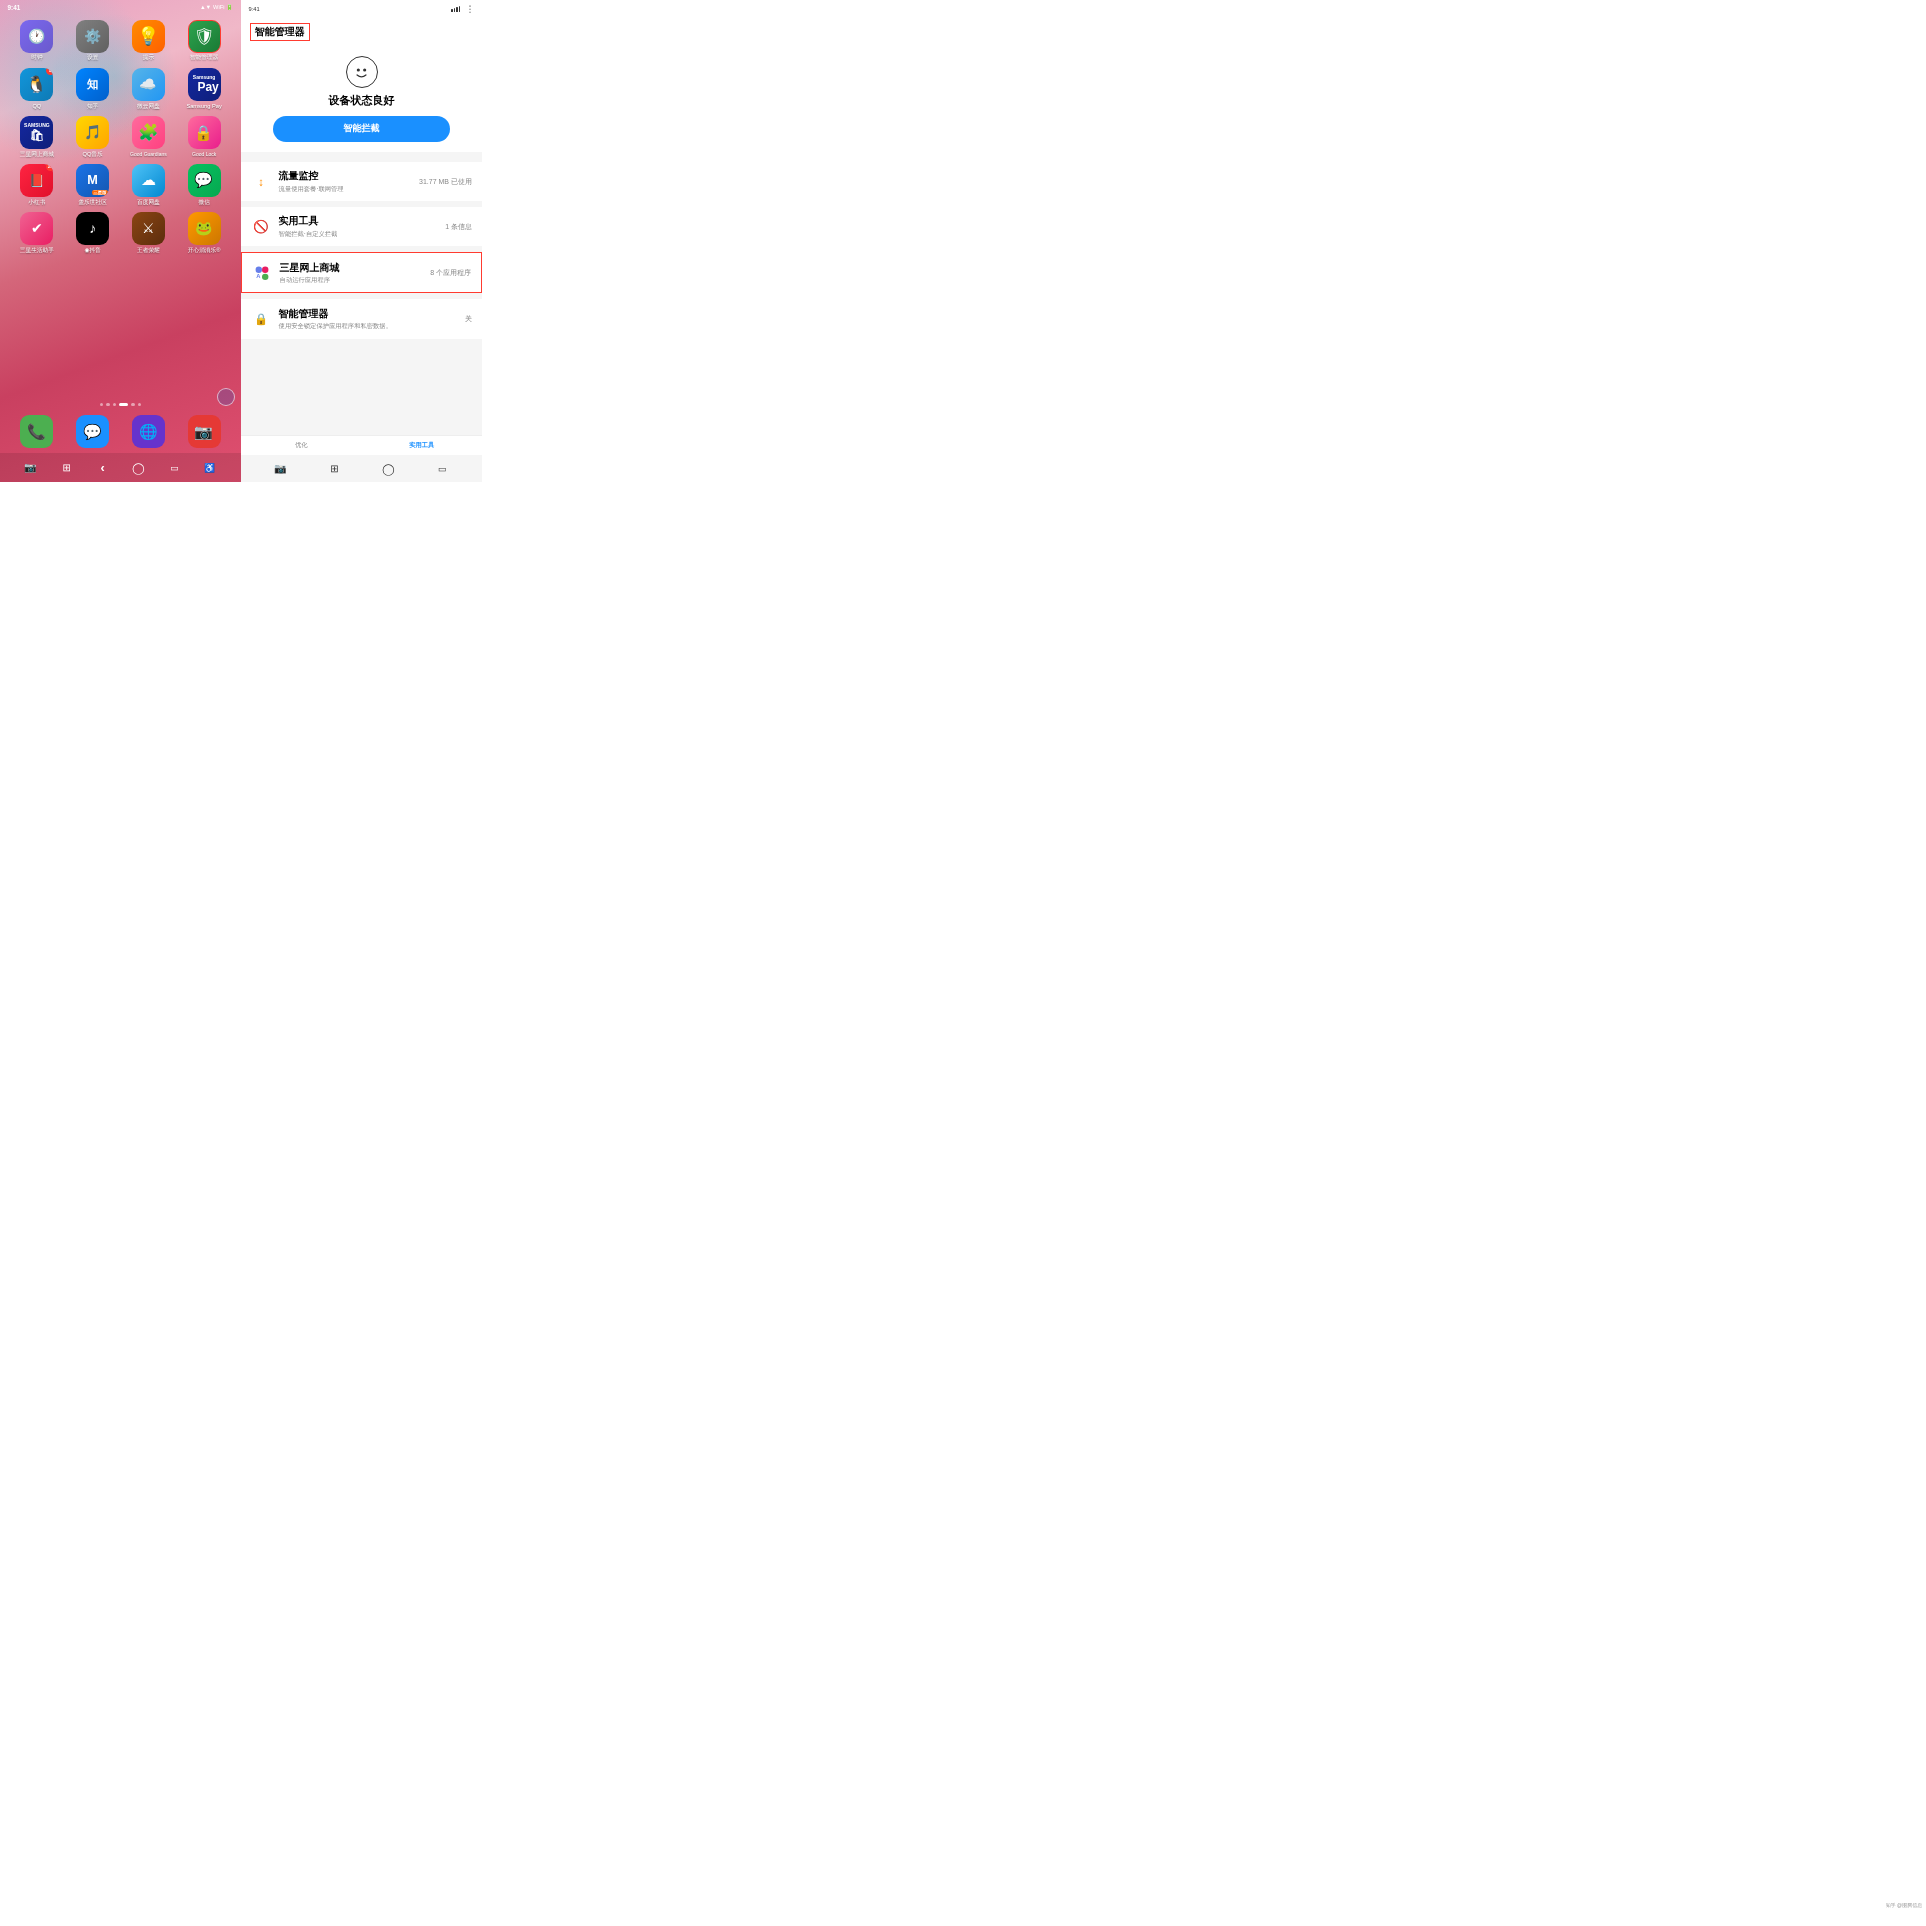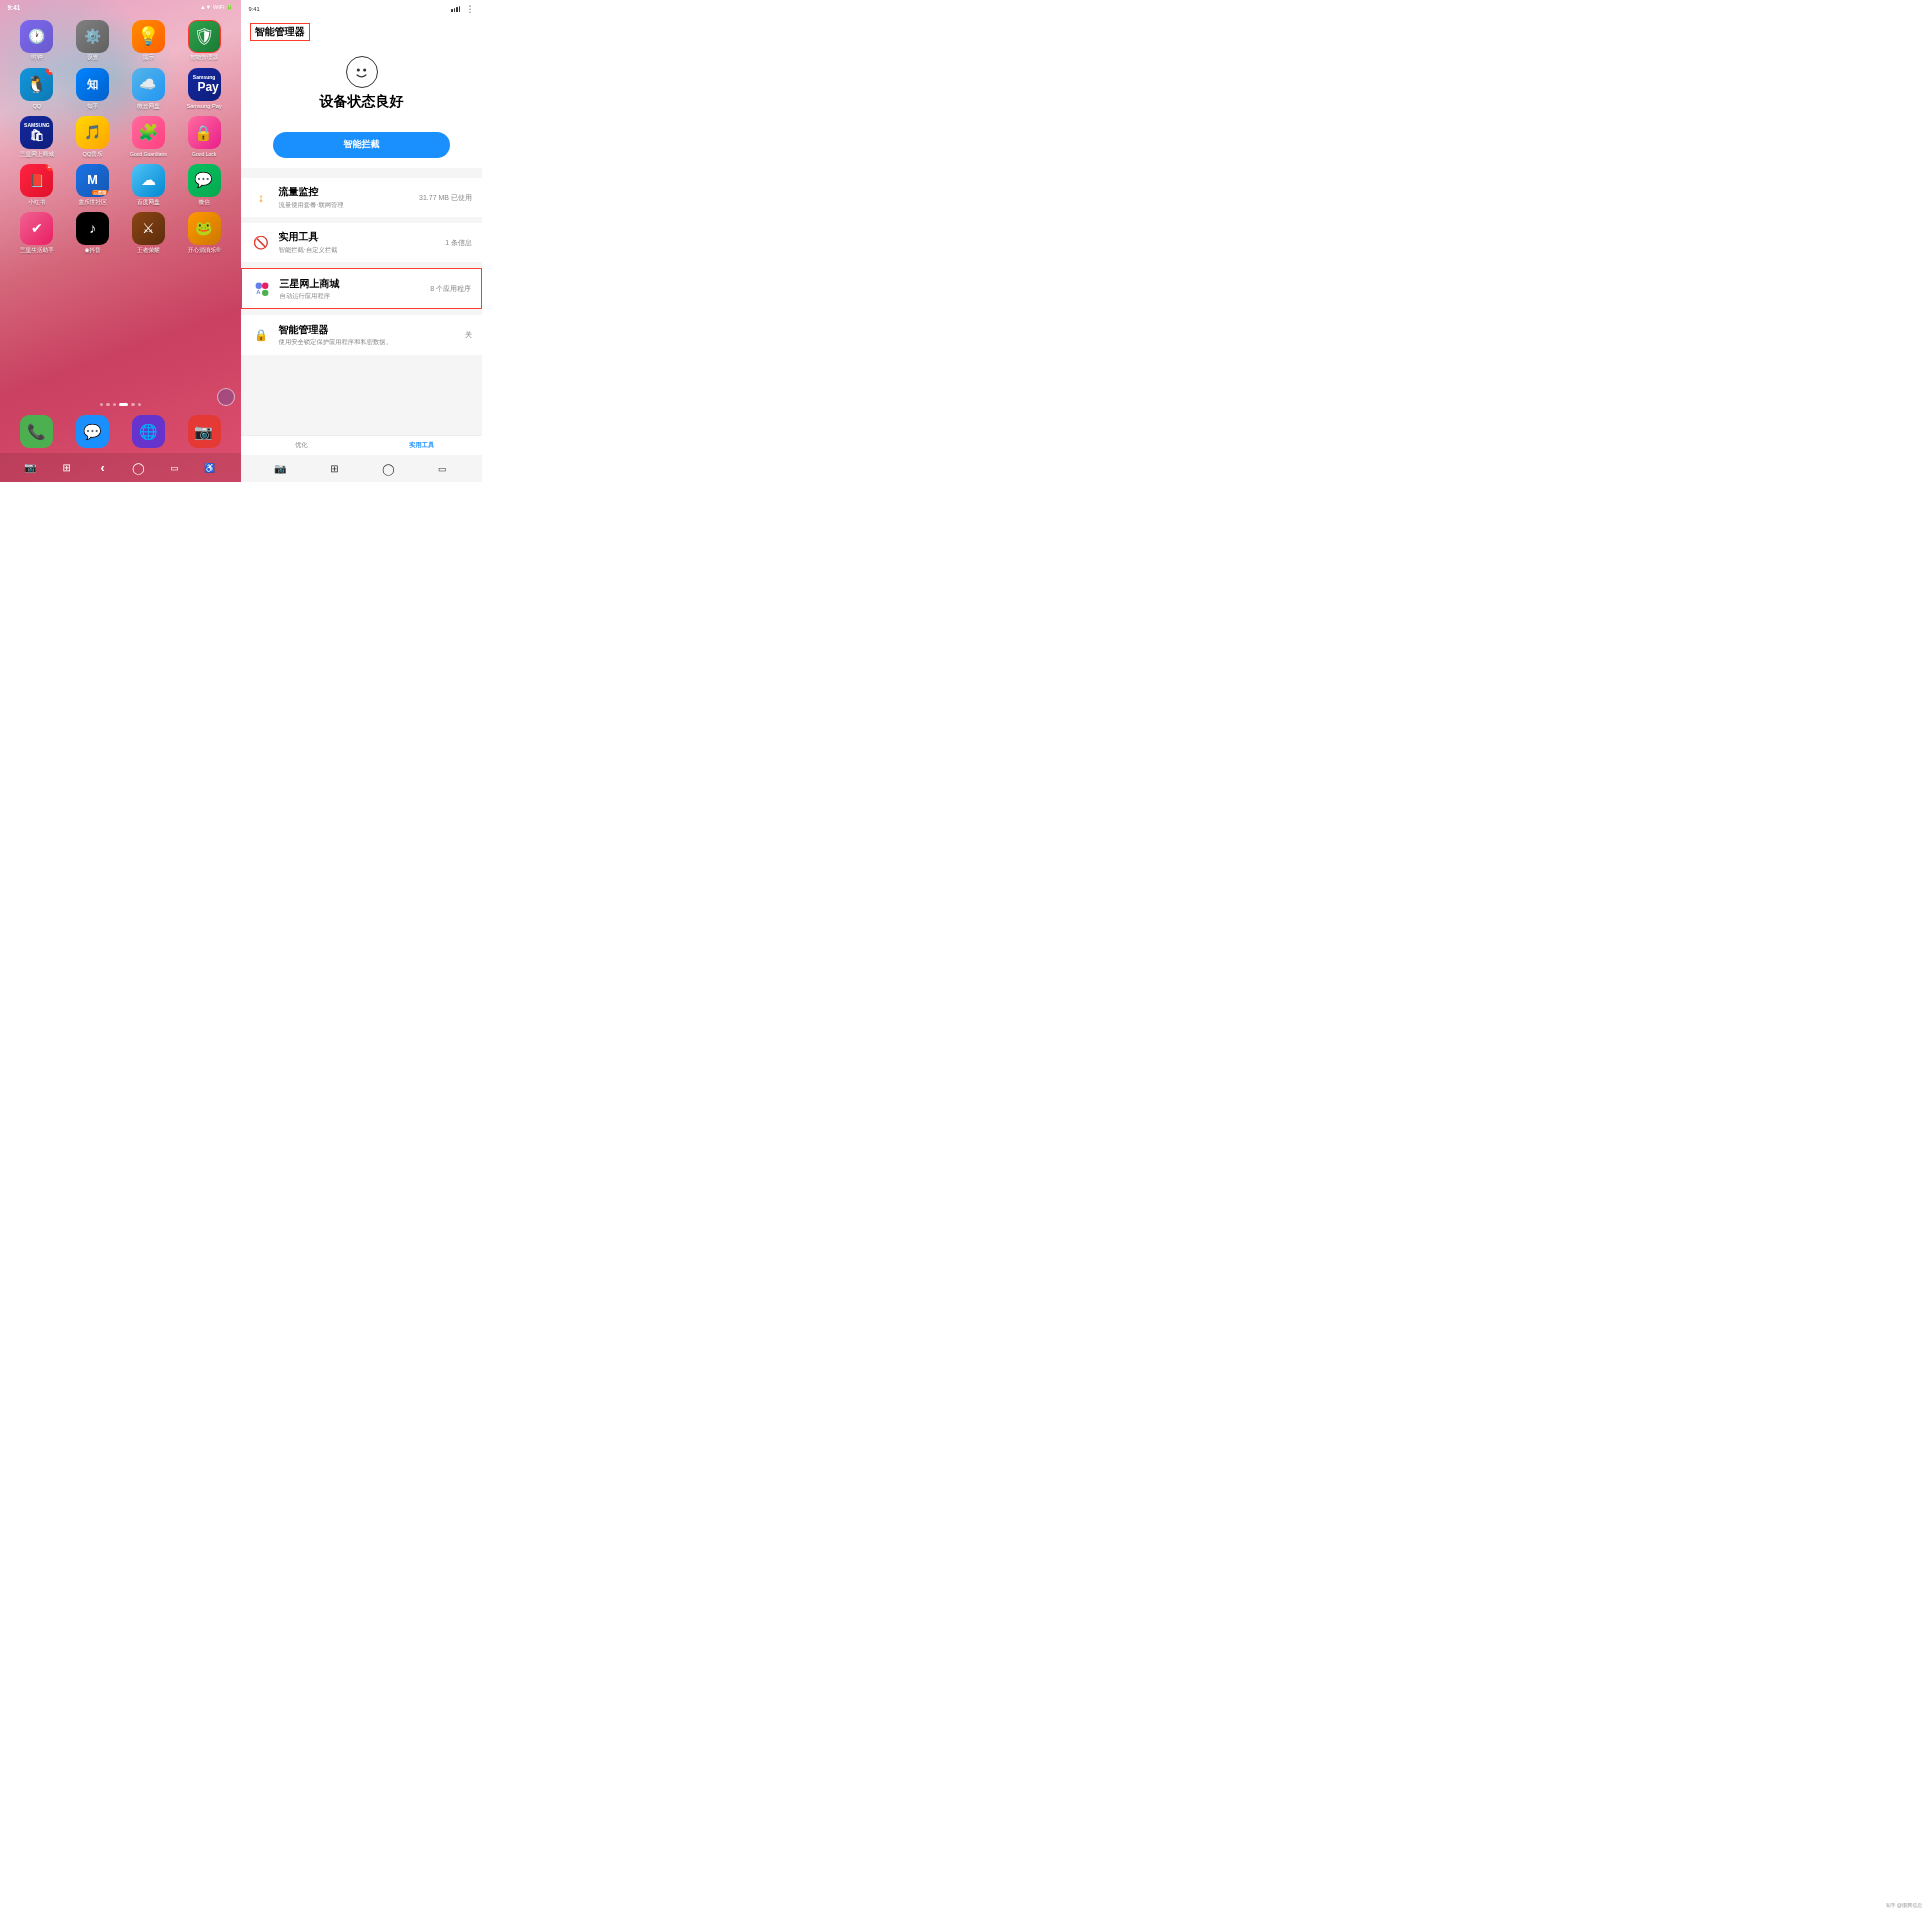--- a/index.html
+++ b/index.html
@@ -242,24 +242,24 @@
       border-radius: 50%;
       border: 1.6px solid #333;
       display: flex;
       align-items: center;
       justify-content: center;
       font-size: 15px;
       margin-bottom: 5px;
     }
 
     .device-status-text {
-      font-size: 14px;
+      font-size: 11px;
       font-weight: bold;
       color: #000;
-      margin-bottom: 21px;
+      margin-bottom: 8px;
     }
 
     .optimize-btn {
       background: #1a90ff;
       color: white;
       border: none;
       border-radius: 16px;
       padding: 6.3px 38px;
       font-size: 9px;
       font-weight: bold;

